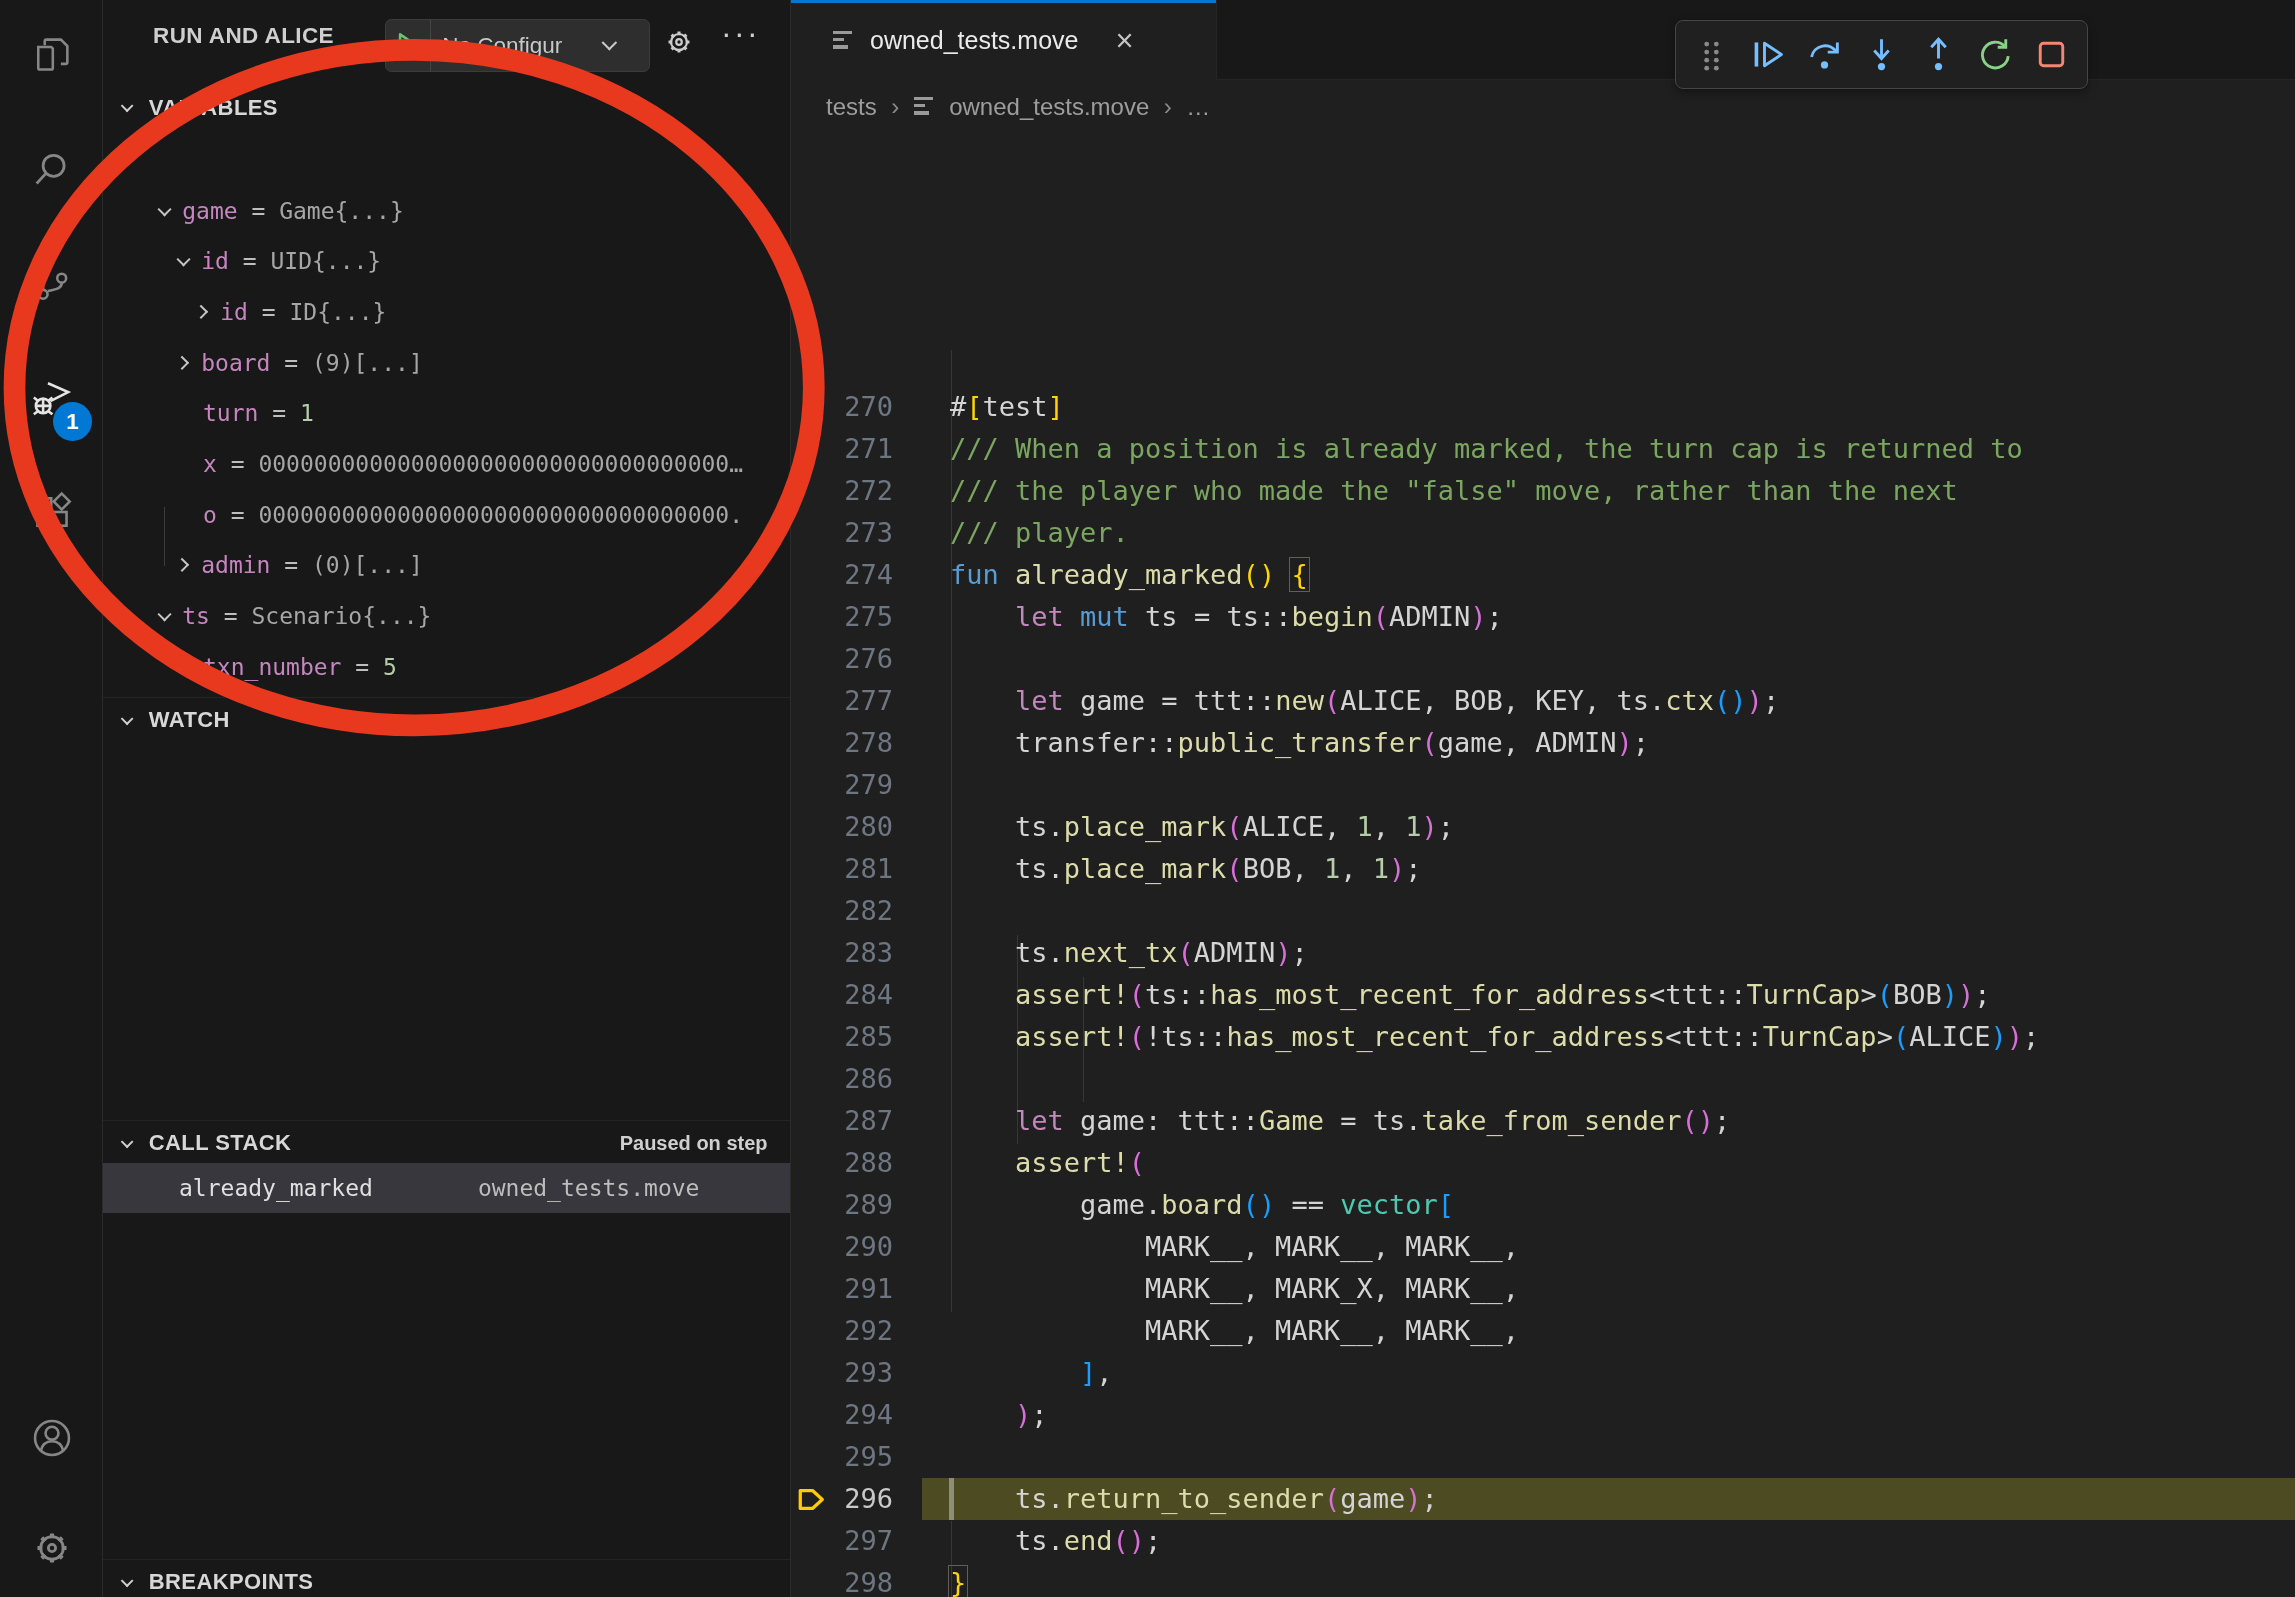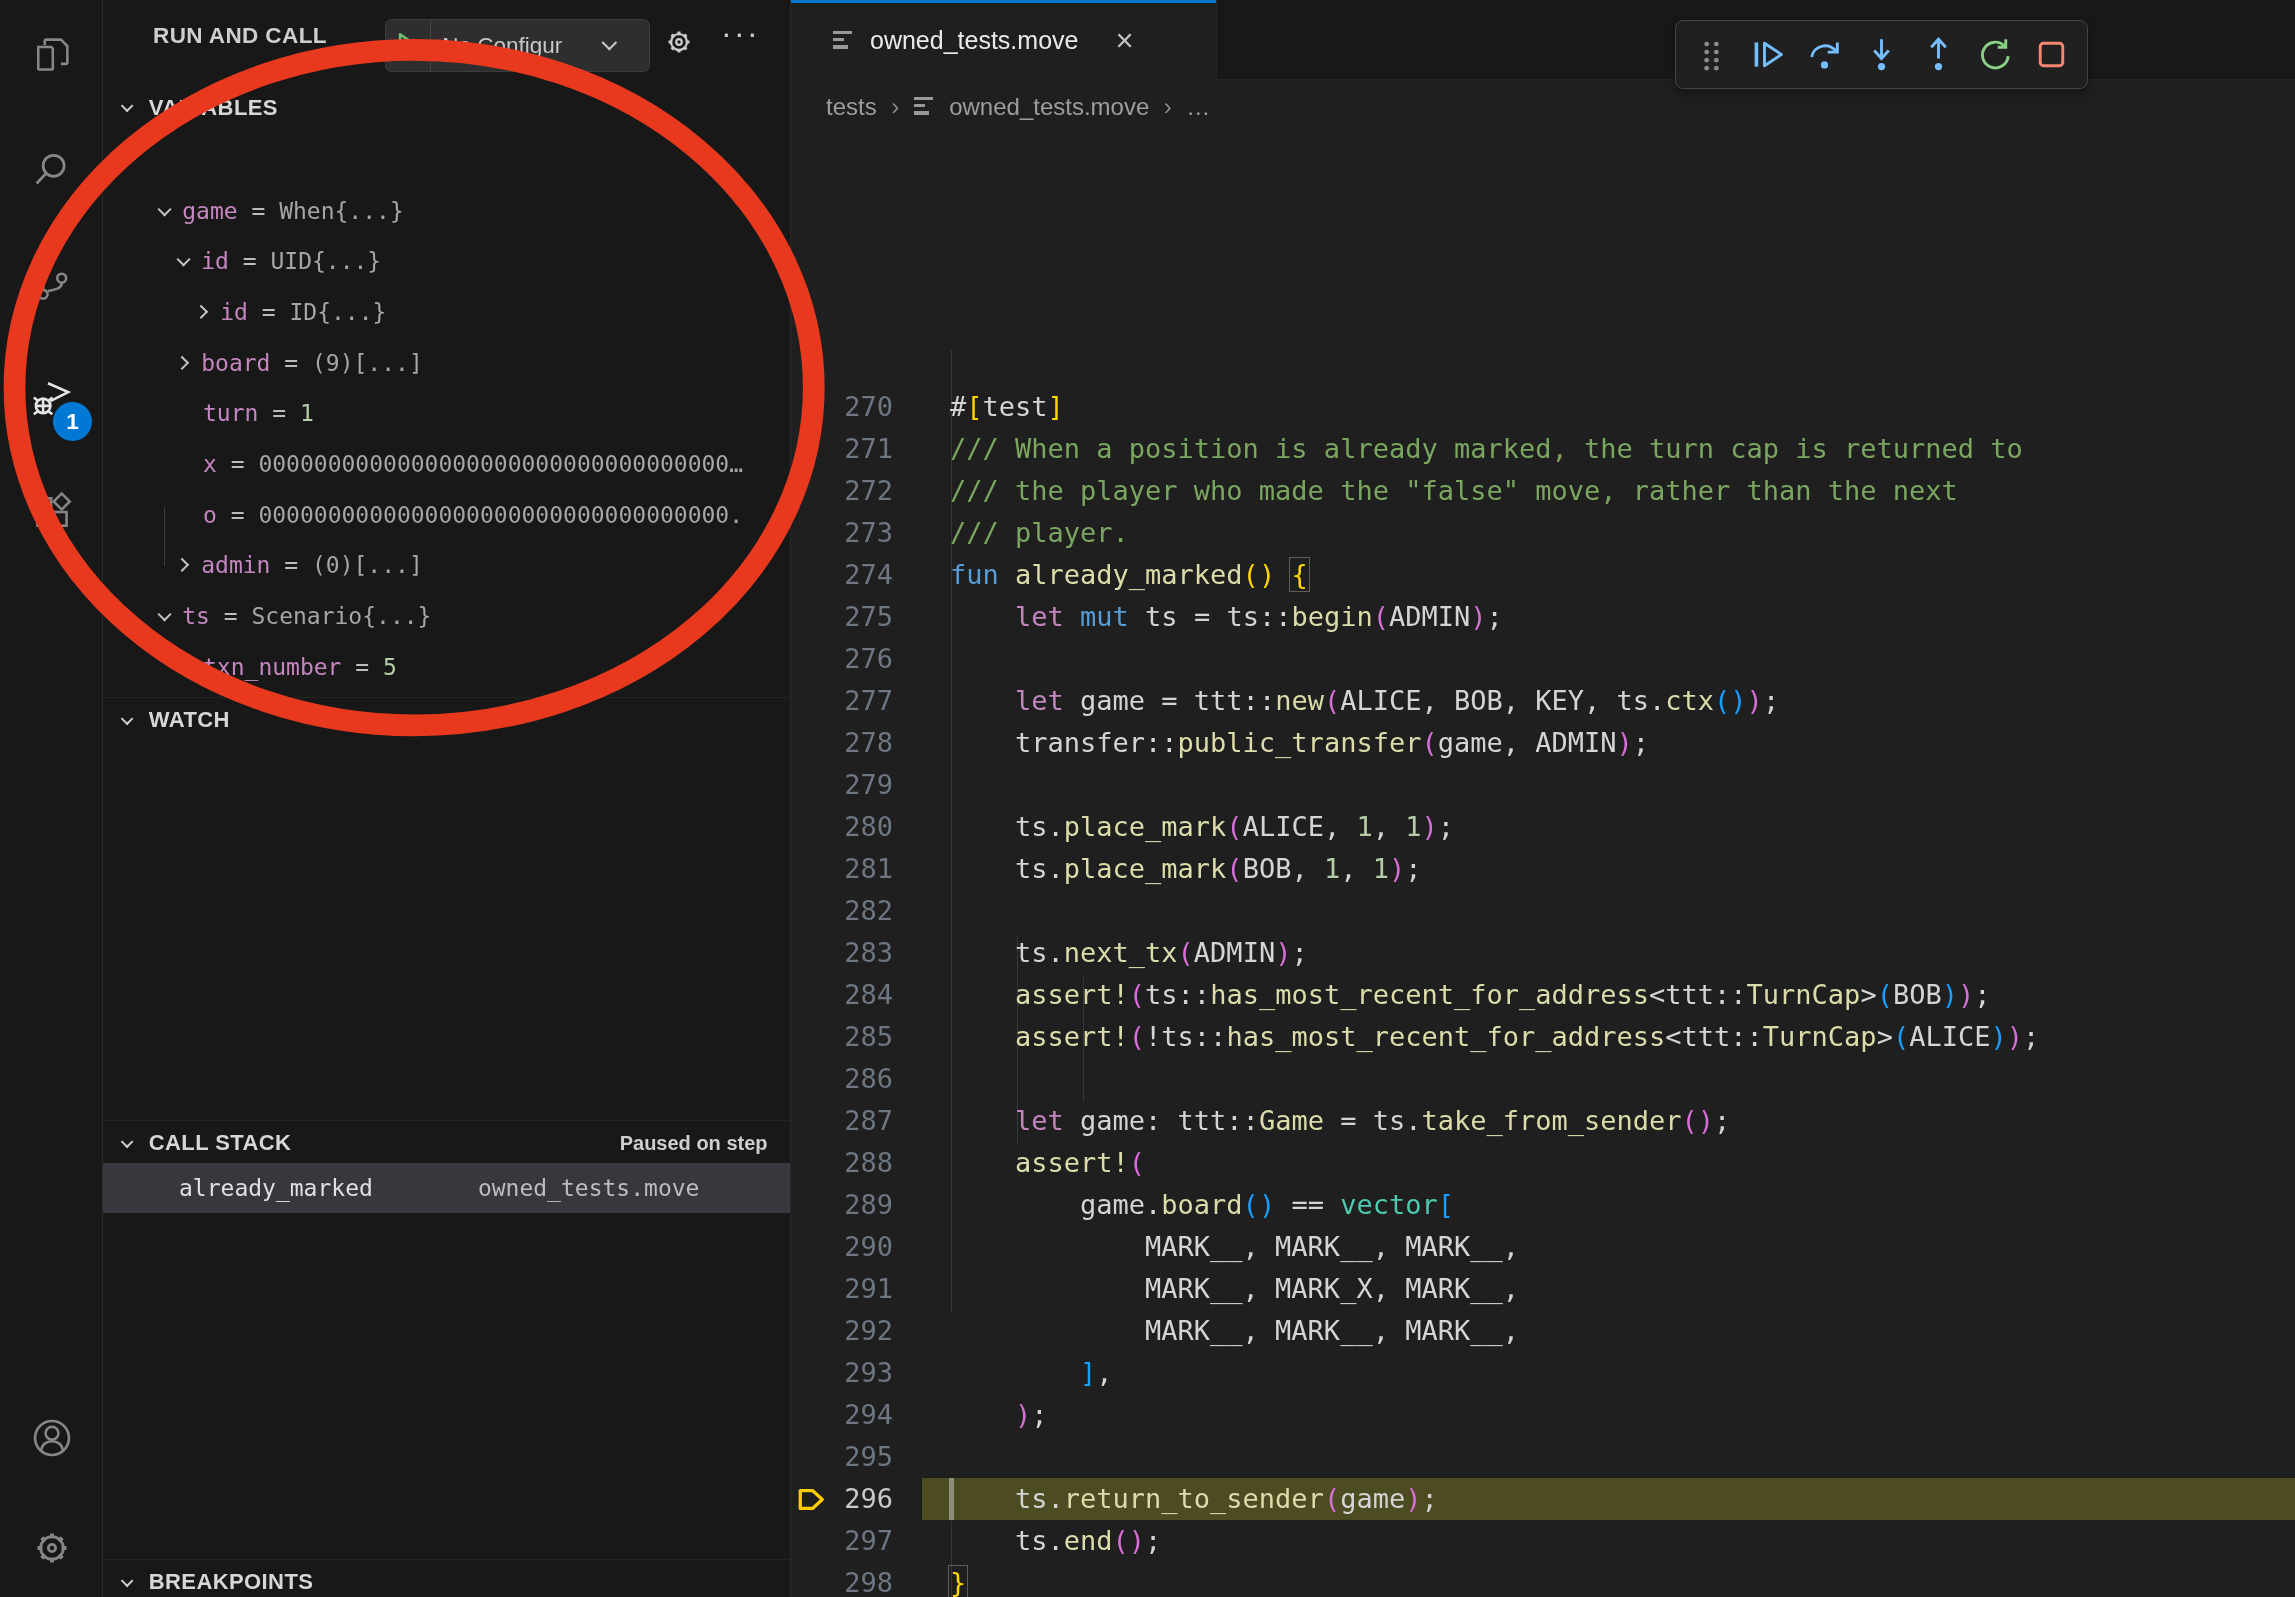--- a/index.html
+++ b/index.html
@@ -157,21 +157,21 @@
       <circle cx="26" cy="26" r="14"></circle>
         <circle cx="26" cy="26" r="4.5"></circle>
       <g stroke-width="5">
           <path d="M26 8 v6 M26 38 v6 M8 26 h6 M38 26 h6 M13.3 13.3 l4.2 4.2 M34.5 34.5 l4.2 4.2 M13.3 38.7 l4.2 -4.2 M34.5 17.5 l4.2 -4.2"></path>
         </g>
     </svg>
   </span>
 </nav>
 
 <aside id="sidebar" class="abs">
-  <div id="sidebar-title">RUN AND CALL</div>
+  <div id="sidebar-title">RUN AND ALICE</div>
 
   <div id="launch-control">
     <span id="launch-play">
       <svg width="24" height="27" viewBox="0 0 30 34" fill="none" stroke="#6fc06f" stroke-width="3.2" stroke-linejoin="round">
           <path d="M5 3 L26 17 L5 31 Z"></path>
         </svg>
     </span>
     <span id="launch-label">No Configur</span>
     <span id="launch-chevron"><span class="chev down"></span></span>
   </div>
@@ -185,21 +185,21 @@
         </g>
     </svg>
   </span>
   <span id="sidebar-more">···</span>
 
   <div class="section-header" id="hdr-variables">
     <span class="chev down"></span>
     <span class="sh-label">VARIABLES</span>
   </div>
   <div id="var-tree">
-      <div class="var-row" style="top: 51px;"><span style="width:55px;flex:none"></span><span class="chev down"></span><span style="width:14.5px;flex:none"></span><span class="var-name">game</span><span class="var-eq"> = </span><span class="val-obj">When{...}</span></div>
+      <div class="var-row" style="top: 51px;"><span style="width:55px;flex:none"></span><span class="chev down"></span><span style="width:14.5px;flex:none"></span><span class="var-name">game</span><span class="var-eq"> = </span><span class="val-obj">Game{...}</span></div>
       <div class="var-row" style="top: 101px;"><span style="width:74px;flex:none"></span><span class="chev down"></span><span style="width:14.5px;flex:none"></span><span class="var-name">id</span><span class="var-eq"> = </span><span class="val-obj">UID{...}</span></div>
       <div class="var-row" style="top: 152px;"><span style="width:93px;flex:none"></span><span class="chev right"></span><span style="width:14.5px;flex:none"></span><span class="var-name">id</span><span class="var-eq"> = </span><span class="val-obj">ID{...}</span></div>
       <div class="var-row" style="top: 203px;"><span style="width:74px;flex:none"></span><span class="chev right"></span><span style="width:14.5px;flex:none"></span><span class="var-name">board</span><span class="var-eq"> = </span><span class="val-obj">(9)[...]</span></div>
       <div class="var-row" style="top: 253px;"><span style="width:100px;flex:none"></span><span class="var-name">turn</span><span class="var-eq"> = </span><span class="val-num">1</span></div>
       <div class="var-row" style="top: 304px;"><span style="width:100px;flex:none"></span><span class="var-name">x</span><span class="var-eq"> = </span><span class="val-obj">0000000000000000000000000000000000…</span></div>
       <div class="var-row" style="top: 355px;"><span style="width:100px;flex:none"></span><span class="var-name">o</span><span class="var-eq"> = </span><span class="val-obj">0000000000000000000000000000000000.</span></div>
       <div class="var-row" style="top: 405px;"><span style="width:74px;flex:none"></span><span class="chev right"></span><span style="width:14.5px;flex:none"></span><span class="var-name">admin</span><span class="var-eq"> = </span><span class="val-obj">(0)[...]</span></div>
       <div class="var-row" style="top: 456px;"><span style="width:55px;flex:none"></span><span class="chev down"></span><span style="width:14.5px;flex:none"></span><span class="var-name">ts</span><span class="var-eq"> = </span><span class="val-obj">Scenario{...}</span></div>
       <div class="var-row" style="top: 507px;"><span style="width:100px;flex:none"></span><span class="var-name">txn_number</span><span class="var-eq"> = </span><span class="val-num">5</span></div>
     </div>

